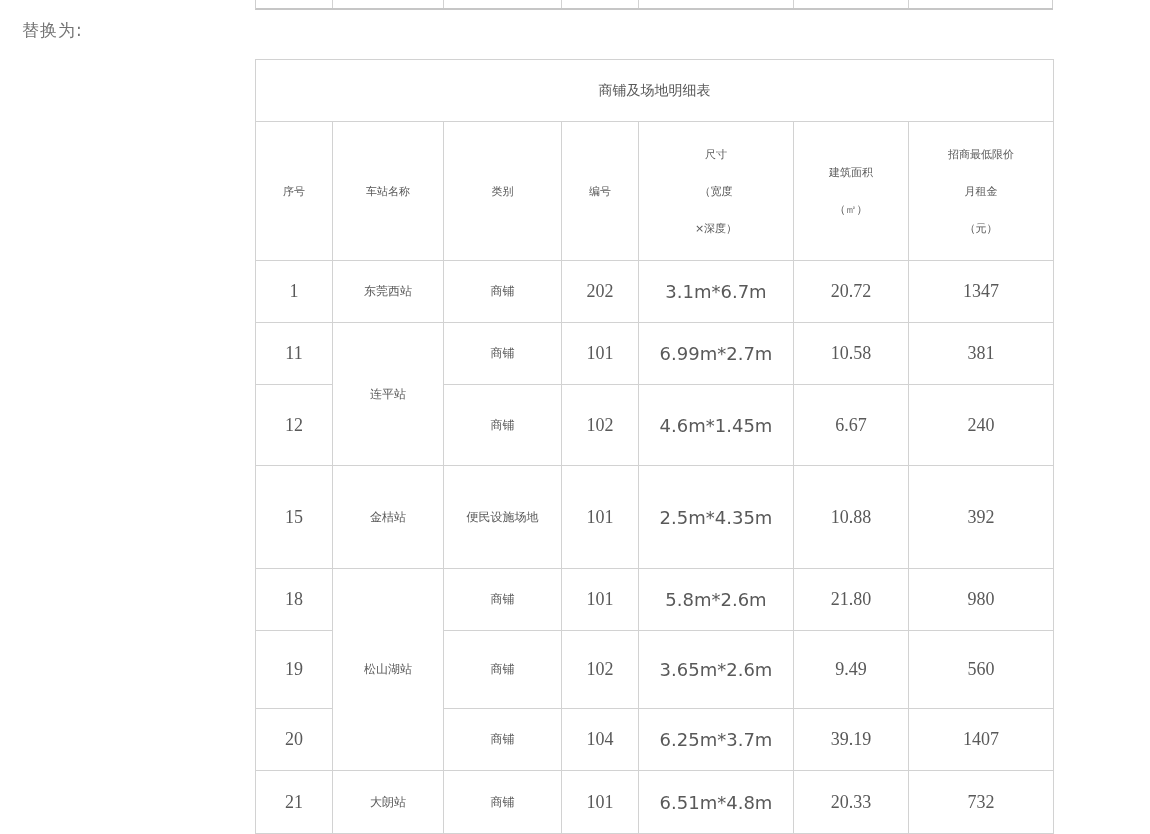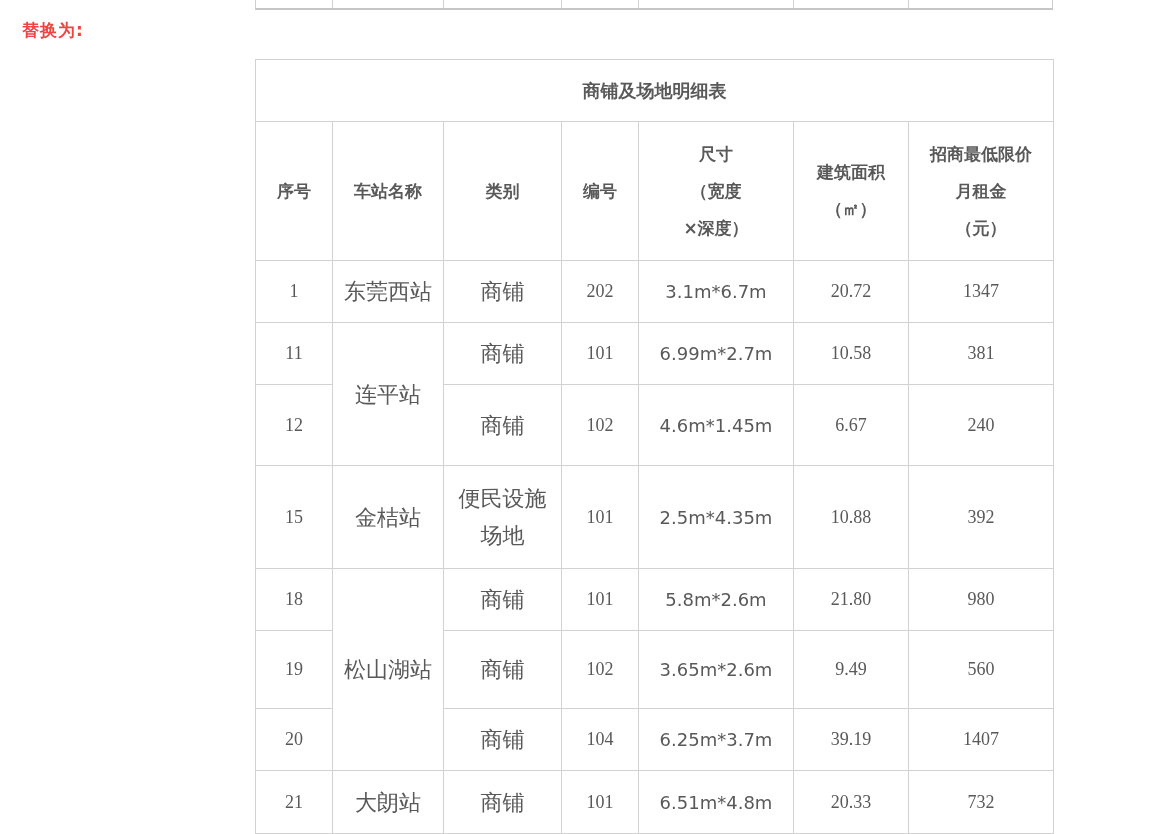--- a/index.html
+++ b/index.html
@@ -17,41 +17,41 @@
     border-bottom:2px solid #c6c6c6;
   }
   .top-fragment .frag-cell {
     box-sizing:border-box; height:100%;
     border-right:1px solid #d2d2d2;
   }
   .top-fragment .frag-cell:last-child { border-right:1px solid #cfcfcf; }
 
   .replace-label {
     position:absolute; left:22px; top:19px;
-    font-size:17px; font-weight:bold; color:#ef4444;
+    font-size:17px; font-weight:normal; color:#737373;
     letter-spacing:1px;
   }
 
   table.main {
     position:absolute; left:255px; top:59px; width:798px;
     border-collapse:collapse; table-layout:fixed;
     color:#595959;
   }
   table.main td {
     border:1px solid #d2d2d2;
     text-align:center; vertical-align:middle;
     padding:0 10px; box-sizing:border-box;
     overflow:hidden;
   }
-  .title-cell { font-size:18px; font-weight:bold; }
+  .title-cell { font-size:14px; font-weight:normal; }
   .th {
-    font-size:17px; font-weight:bold;
+    font-size:11px; font-weight:normal;
     white-space:pre-line; line-height:37px;
   }
-  .cn  { font-size:22px; line-height:37px; }
+  .cn  { font-size:12px; line-height:37px; }
   .num { font-family:"Liberation Serif","DejaVu Serif",serif; font-size:18px; }
   .size-cell { font-size:18px; }
 </style>
 </head>
 <body>
 
 <div class="page">
 
   <div class="top-fragment">
     <div class="frag-cell" style="width:77px"></div>

